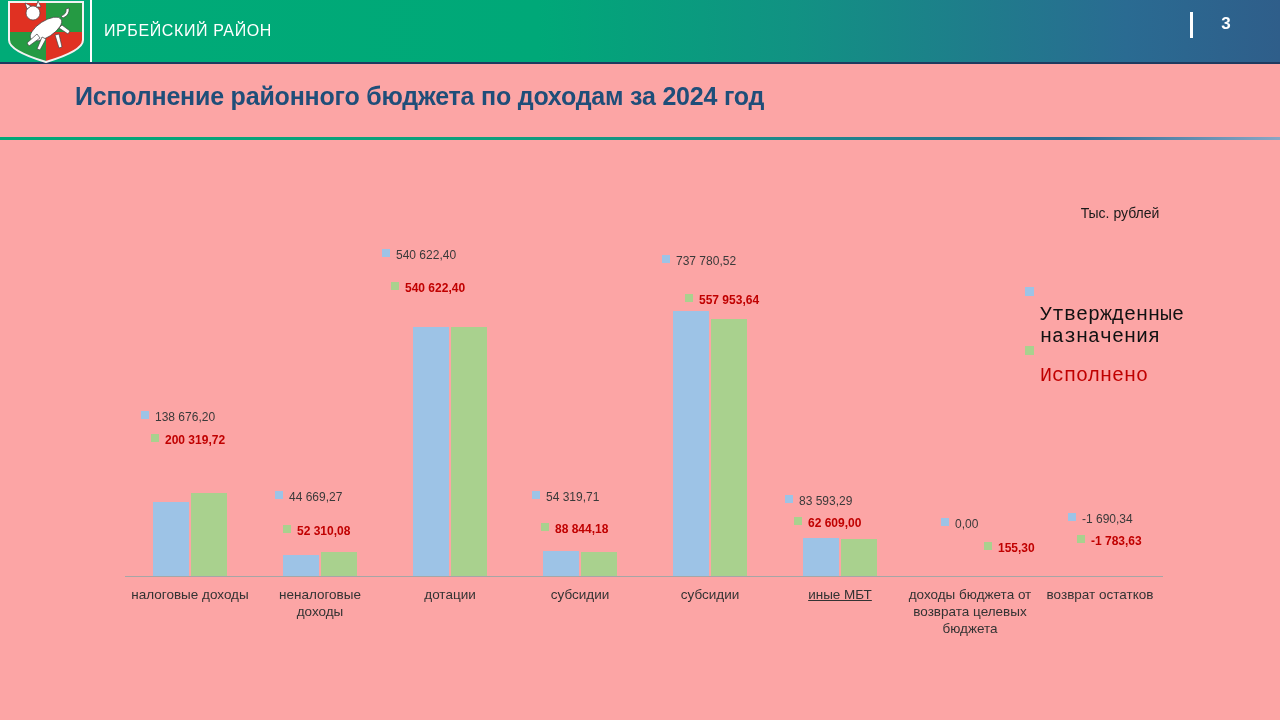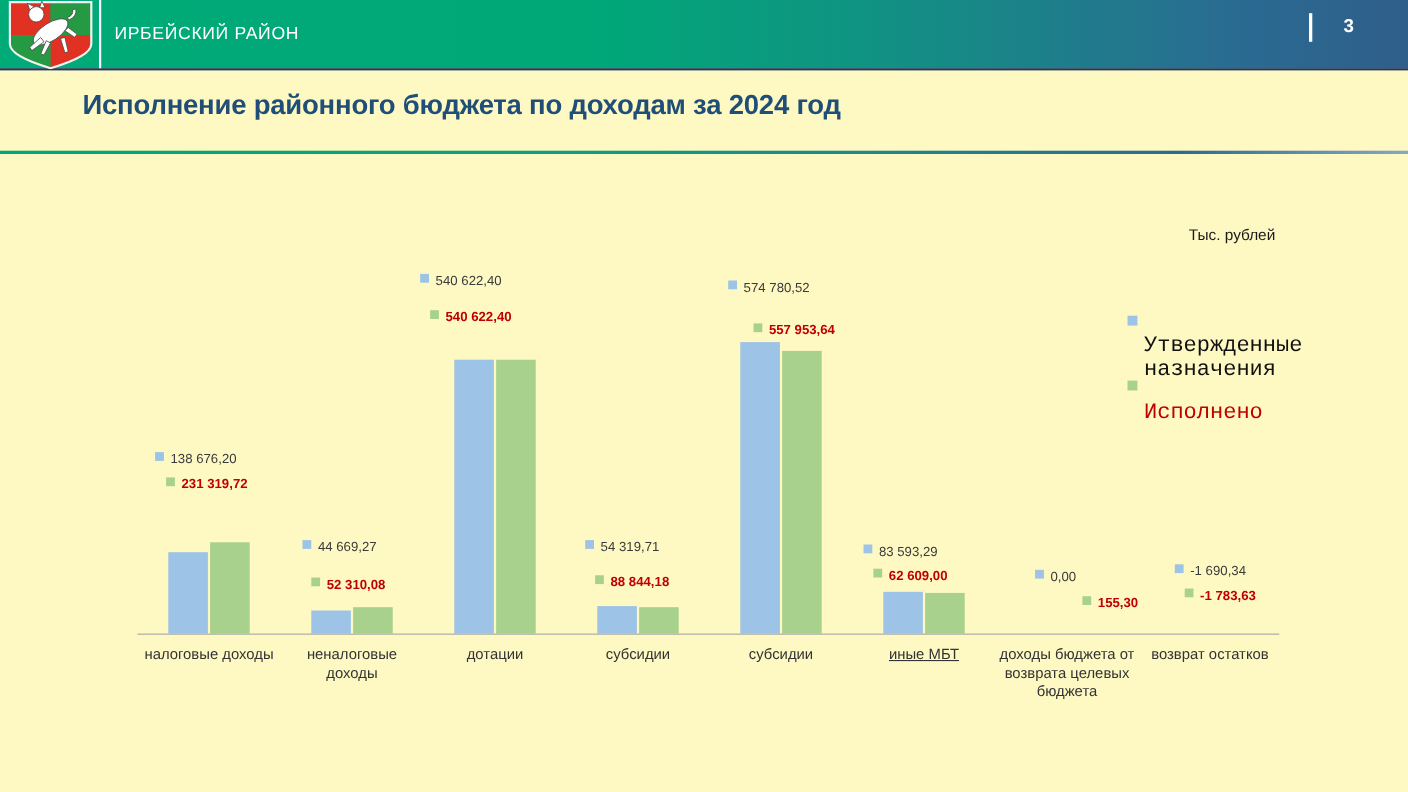--- a/index.html
+++ b/index.html
@@ -1,17 +1,17 @@
 <!DOCTYPE html>
 <html style="--exec: #C00000; --title: #1F4E79;"><head>
 <meta charset="utf-8">
 <style>
   html,body{margin:0;padding:0;background:#e8e8e8;}
   .slide{
-    position:relative;width:1280px;height:720px;background:#fef9c3;
+    position:relative;width:1280px;height:720px;background:#fca5a5;
     overflow:hidden;font-family:"Liberation Sans",sans-serif;
   }
   
   .header{
     position:absolute;left:0;top:0;width:1280px;height:62px;
     background:linear-gradient(90deg,#00ab77 0%,#00a878 42%,#119283 62%,#2a6b92 88%,#2f5e8a 100%);
     border-bottom:2px solid #1f3a5f;
   }
   .coa{position:absolute;left:6px;top:1px;}
   .header-sep{position:absolute;left:90px;top:0;width:2px;height:62px;background:#ffffff;}
@@ -91,39 +91,39 @@
     <span class="legend-swatch" style="left: 1025px; top: 287px; background: rgb(157, 195, 230);"></span>
     <span class="legend-text" style="left:1040px;top:280px;width:150px;">Утвержденные назначения</span>
     <span class="legend-swatch" style="left: 1025px; top: 346px; background: rgb(169, 209, 142);"></span>
     <span class="legend-text exec" style="left:1040px;top:341px;width:160px;">Исполнено</span>
   </div>
 
   <div id="chart">
       <div class="bar" style="left: 153px; top: 502px; height: 74px; background: rgb(157, 195, 230);"></div>
       <div class="vlabel" style="left: 141px; top: 407px;"><span class="vm" style="background: rgb(157, 195, 230);"></span><span>138 676,20</span></div>
       <div class="bar" style="left: 191px; top: 493px; height: 83px; background: rgb(169, 209, 142);"></div>
-      <div class="vlabel exec" style="left: 151px; top: 430px;"><span class="vm" style="background: rgb(169, 209, 142);"></span><span>231 319,72</span></div>
+      <div class="vlabel exec" style="left: 151px; top: 430px;"><span class="vm" style="background: rgb(169, 209, 142);"></span><span>200 319,72</span></div>
       <div class="cat" style="left: 131px; width: 118px;">налоговые доходы</div>
       <div class="bar" style="left: 283px; top: 555px; height: 21px; background: rgb(157, 195, 230);"></div>
       <div class="vlabel" style="left: 275px; top: 487px;"><span class="vm" style="background: rgb(157, 195, 230);"></span><span>44 669,27</span></div>
       <div class="bar" style="left: 321px; top: 552px; height: 24px; background: rgb(169, 209, 142);"></div>
       <div class="vlabel exec" style="left: 283px; top: 521px;"><span class="vm" style="background: rgb(169, 209, 142);"></span><span>52 310,08</span></div>
       <div class="cat" style="left: 272px; width: 96px;">неналоговые доходы</div>
       <div class="bar" style="left: 413px; top: 327px; height: 249px; background: rgb(157, 195, 230);"></div>
       <div class="vlabel" style="left: 382px; top: 245px;"><span class="vm" style="background: rgb(157, 195, 230);"></span><span>540 622,40</span></div>
       <div class="bar" style="left: 451px; top: 327px; height: 249px; background: rgb(169, 209, 142);"></div>
       <div class="vlabel exec" style="left: 391px; top: 278px;"><span class="vm" style="background: rgb(169, 209, 142);"></span><span>540 622,40</span></div>
       <div class="cat" style="left: 391px; width: 118px;">дотации</div>
       <div class="bar" style="left: 543px; top: 551px; height: 25px; background: rgb(157, 195, 230);"></div>
       <div class="vlabel" style="left: 532px; top: 487px;"><span class="vm" style="background: rgb(157, 195, 230);"></span><span>54 319,71</span></div>
       <div class="bar" style="left: 581px; top: 552px; height: 24px; background: rgb(169, 209, 142);"></div>
       <div class="vlabel exec" style="left: 541px; top: 519px;"><span class="vm" style="background: rgb(169, 209, 142);"></span><span>88 844,18</span></div>
       <div class="cat" style="left: 521px; width: 118px;">субсидии</div>
       <div class="bar" style="left: 673px; top: 311px; height: 265px; background: rgb(157, 195, 230);"></div>
-      <div class="vlabel" style="left: 662px; top: 251px;"><span class="vm" style="background: rgb(157, 195, 230);"></span><span>574 780,52</span></div>
+      <div class="vlabel" style="left: 662px; top: 251px;"><span class="vm" style="background: rgb(157, 195, 230);"></span><span>737 780,52</span></div>
       <div class="bar" style="left: 711px; top: 319px; height: 257px; background: rgb(169, 209, 142);"></div>
       <div class="vlabel exec" style="left: 670px; top: 290px; margin-left: 15px;"><span class="vm" style="background: rgb(169, 209, 142);"></span><span>557 953,64</span></div>
       <div class="cat" style="left: 651px; width: 118px;">субсидии</div>
       <div class="bar" style="left: 803px; top: 538px; height: 38px; background: rgb(157, 195, 230);"></div>
       <div class="vlabel" style="left: 785px; top: 491px;"><span class="vm" style="background: rgb(157, 195, 230);"></span><span>83 593,29</span></div>
       <div class="bar" style="left: 841px; top: 539px; height: 37px; background: rgb(169, 209, 142);"></div>
       <div class="vlabel exec" style="left: 794px; top: 513px;"><span class="vm" style="background: rgb(169, 209, 142);"></span><span>62 609,00</span></div>
       <div class="cat" style="left: 781px; width: 118px; text-decoration: underline;">иные МБТ</div>
       <div class="vlabel" style="left: 941px; top: 514px;"><span class="vm" style="background: rgb(157, 195, 230);"></span><span>0,00</span></div>
       <div class="vlabel exec" style="left: 936px; top: 538px; margin-left: 48px;"><span class="vm" style="background: rgb(169, 209, 142);"></span><span>155,30</span></div>

